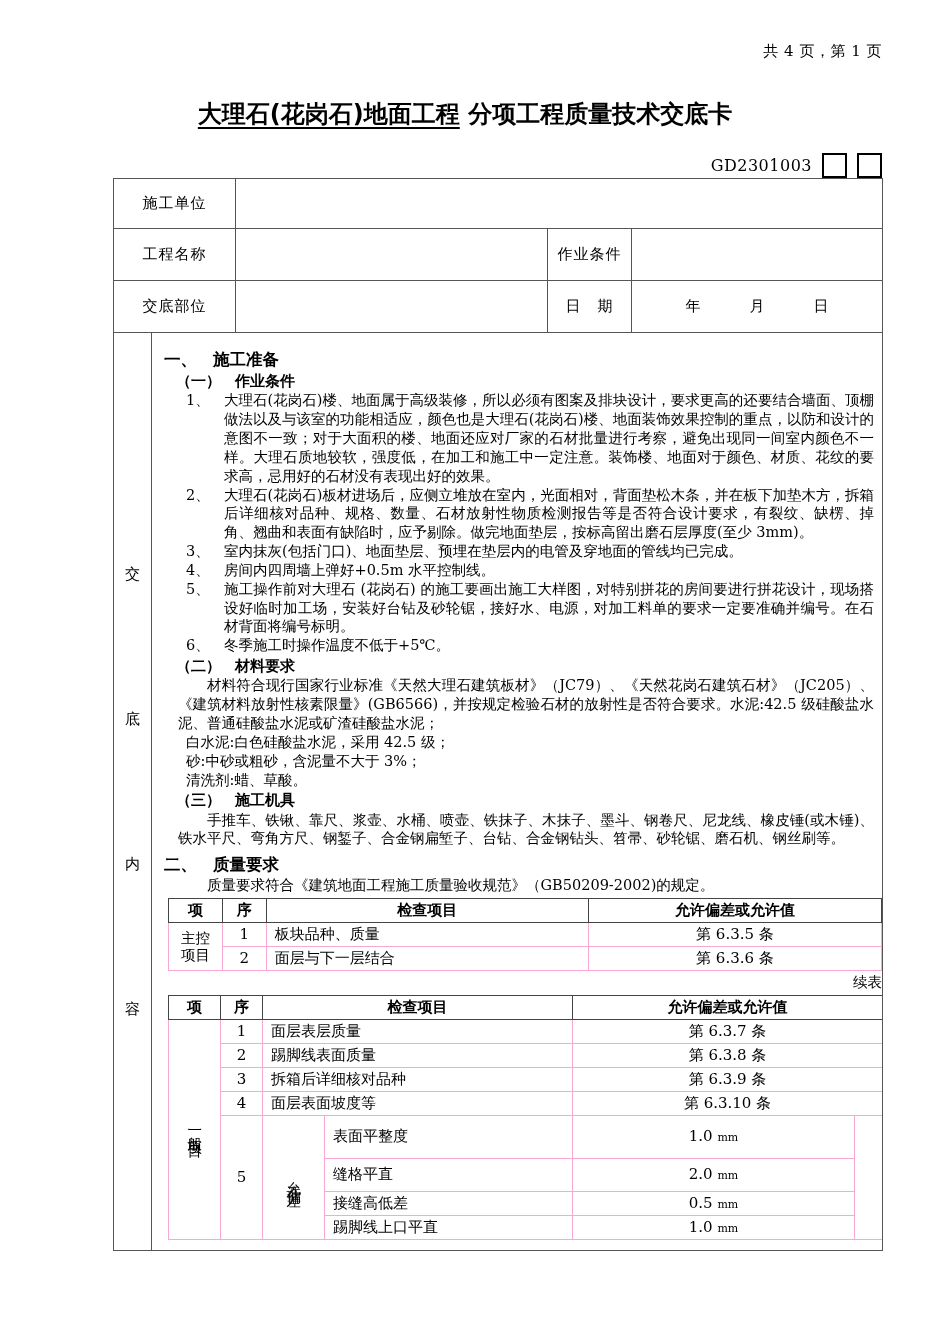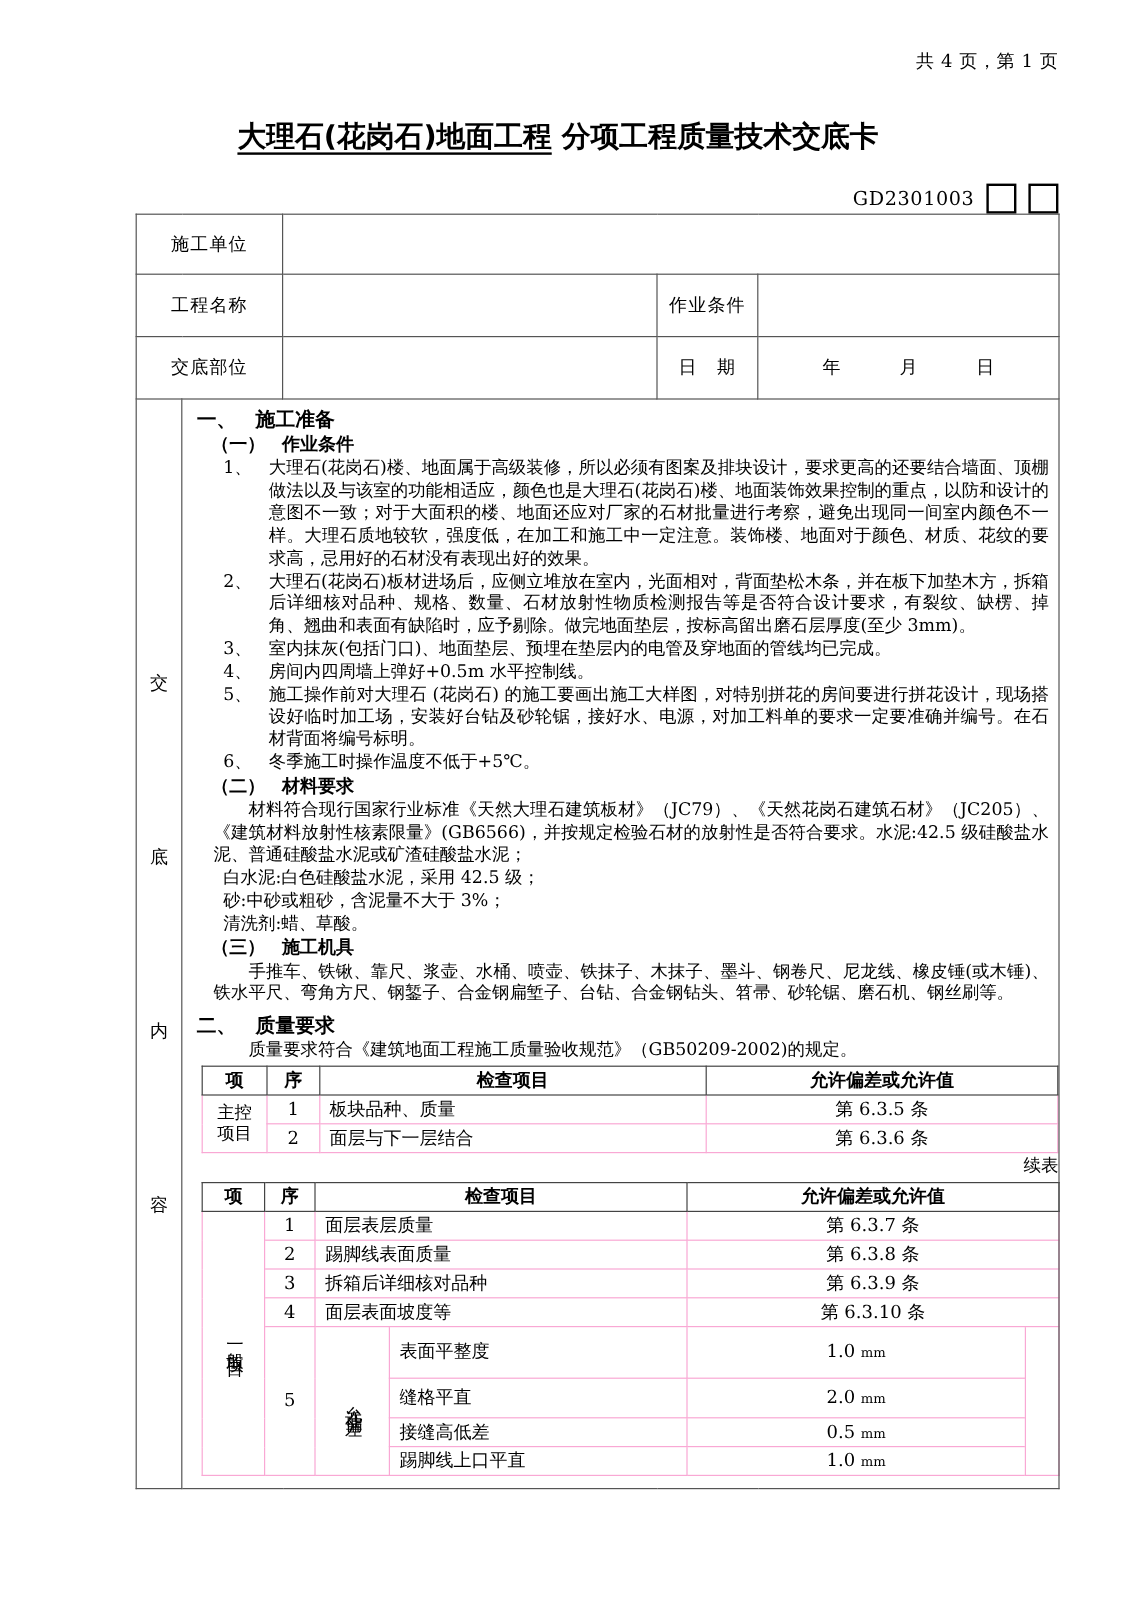--- a/index.html
+++ b/index.html
@@ -83,21 +83,21 @@
   }
 
   
   .content-cell{
     padding:6px 8px 10px 8px;
     vertical-align:top;
     line-height:1.28;
     font-size:14.5px;
   }
   .sec-h1{
-    font-weight:bold;font-size:16.5px;margin:0 0 1px 4px;
+    font-weight:bold;font-size:16.5px;margin:10px 0 1px 4px;
     font-family:"DejaVu Sans","Liberation Sans",sans-serif;
   }
   .sec-h1 .num{margin-right:16px;}
   .sec-h2{
     font-weight:bold;font-size:15px;margin:1px 0 1px 16px;
     font-family:Liberation Sans, sans-serif;
   }
   .sec-h2 .num{margin-right:14px;}
   .item{
     display:flex;margin:0 0 0 26px;font-size:14.5px;line-height:1.3;

